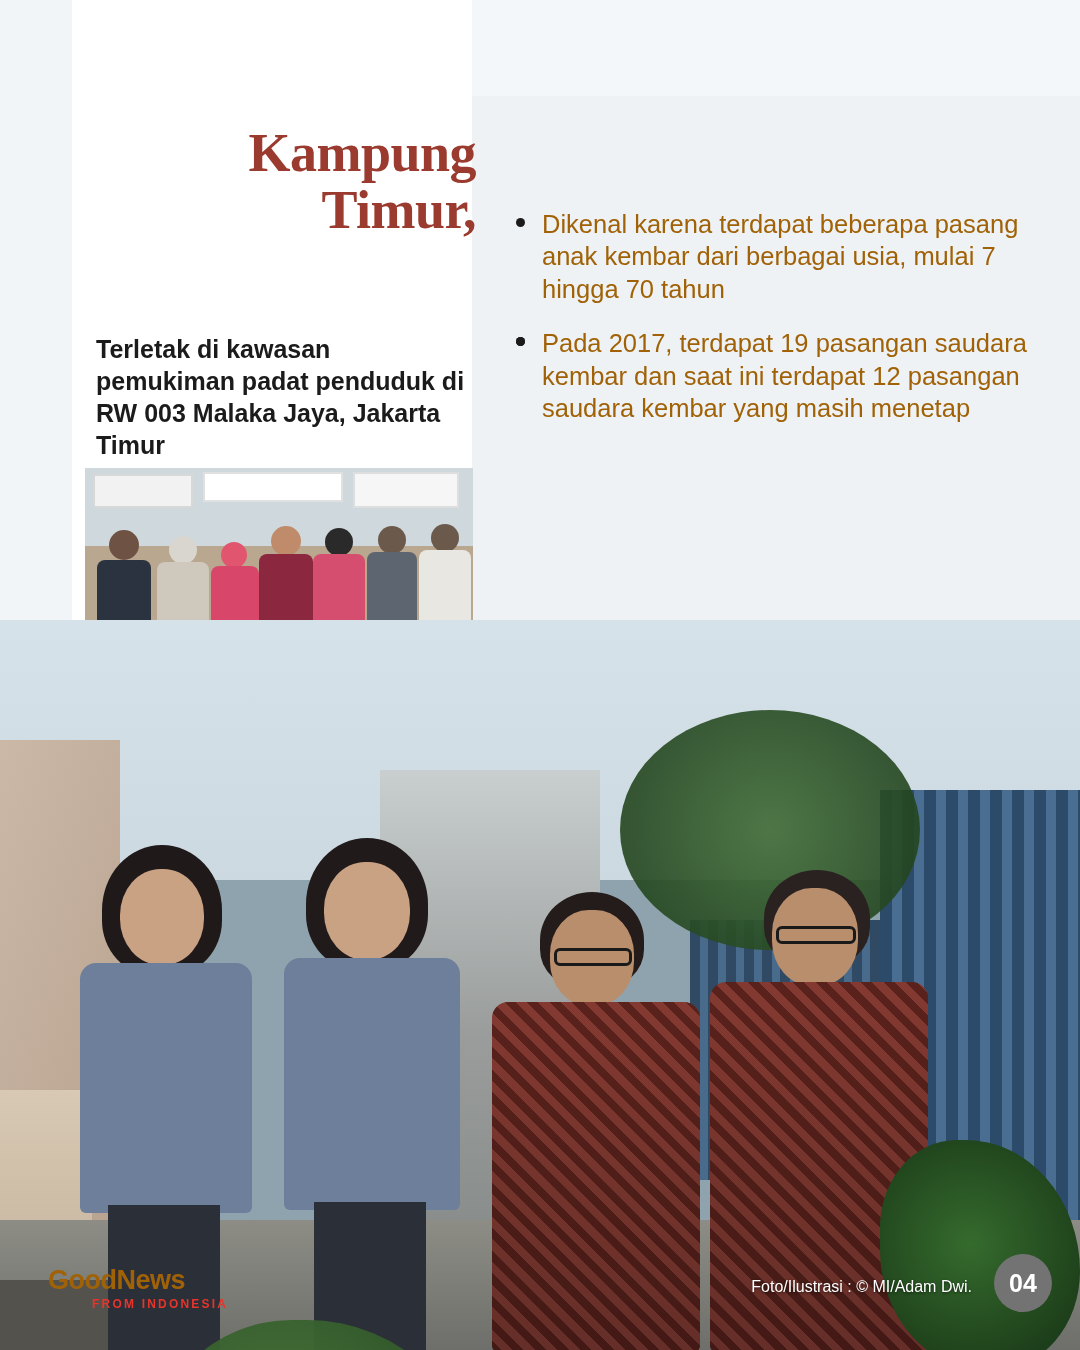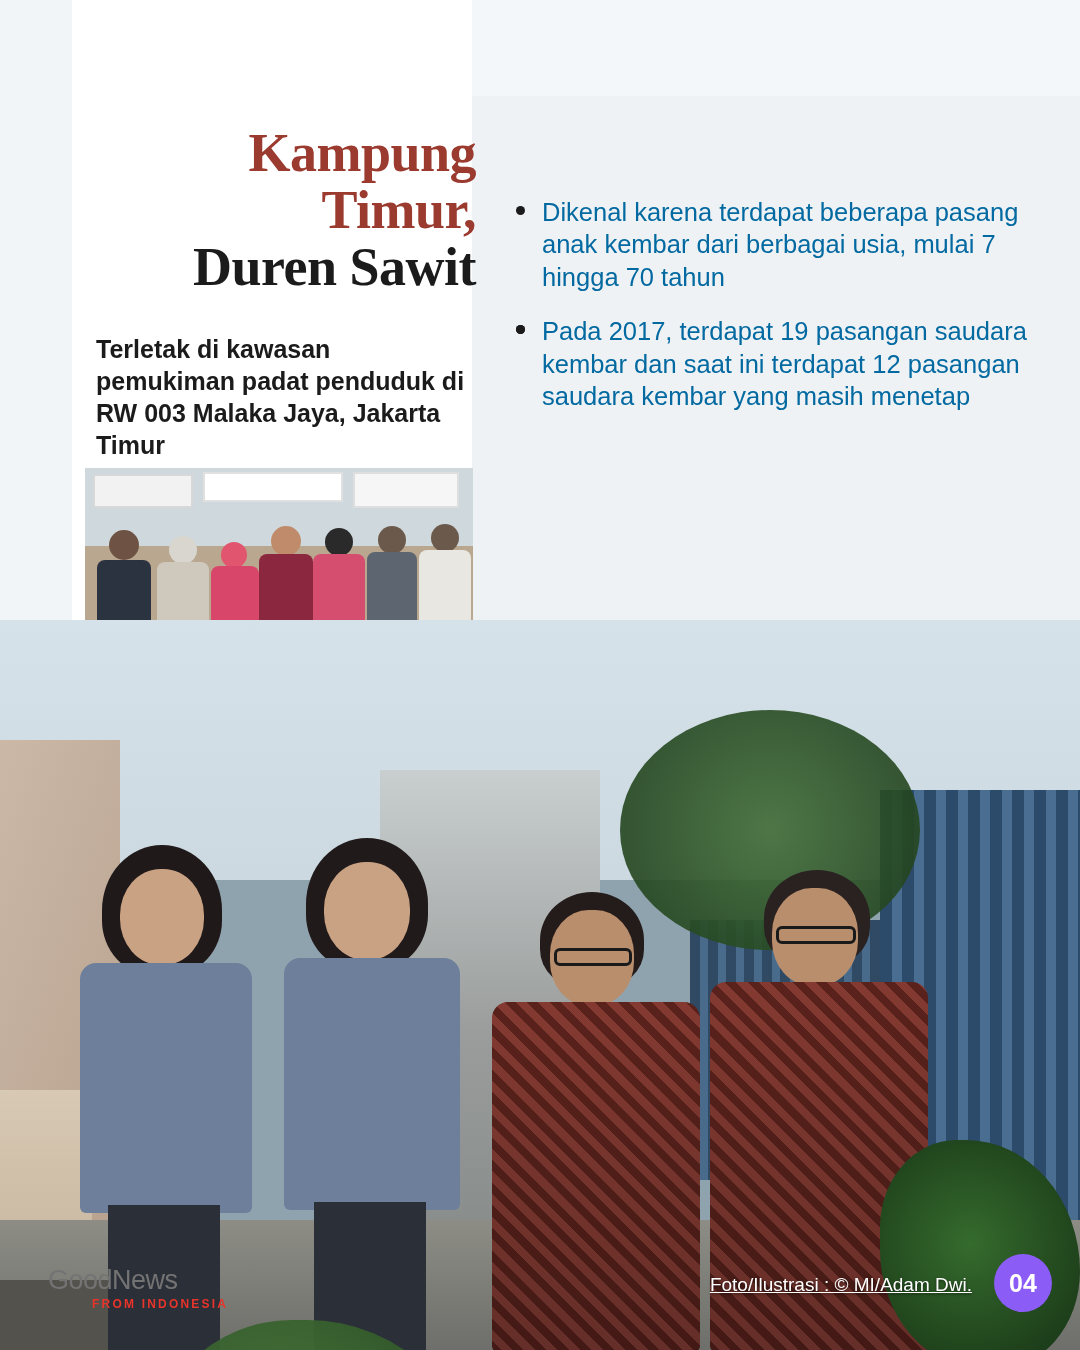--- a/index.html
+++ b/index.html
@@ -66,21 +66,22 @@
     position: absolute;
     left: 512px; top: 196px;
     width: 520px;
   }
   .bullet {
     position: relative;
     padding-left: 30px;
     margin-bottom: 22px;
     font-size: 25.5px;
     line-height: 1.27;
-    color: #0369a1;
+    color: #a16207;
+    margin-top: 12px;
   }
   .bullet .dot {
     position: absolute;
     left: 4px; top: 10px;
     width: 9px; height: 9px;
     border-radius: 50%;
     background: #1b1b1b;
   }
 
   
@@ -225,37 +226,36 @@
     background: linear-gradient(#d33 0 50%, #fff 50% 100%);
   }
 
   
   .logo {
     position: absolute;
     left: 48px; bottom: 40px;
     line-height: 1;
   }
   .logo .l1 {
-    font-size: 27px; font-weight: normal; color: #737373; letter-spacing: -0.5px;
+    font-size: 27px; font-weight: bold; color: #a16207; letter-spacing: -0.5px;
   }
   .logo .l2 {
     font-size: 12px; font-weight: bold; color: #e8342a; letter-spacing: 2.2px; margin-top: 4px; padding-left: 44px;
   }
   .credit {
     position: absolute;
     right: 108px; bottom: 54px;
-    font-size: 19px; color: #ffffff;
+    font-size: 16px; color: #ffffff;
     text-shadow: 0 1px 3px rgba(0,0,0,.6);
-    text-decoration: underline;
   }
   .page-badge {
     position: absolute;
     right: 28px; bottom: 38px;
     width: 58px; height: 58px; border-radius: 50%;
-    background: #8b5cf6;
+    background: #737373;
     color: #fff;
     font-size: 25px; font-weight: bold;
     display: flex; align-items: center; justify-content: center;
   }
 
   .white-mask-bottom {
     position: absolute; left: 72px; top: 790px; width: 400px; height: 24px; background: #1d3a5c;
   }
 </style>
 </head>
@@ -263,21 +263,20 @@
 
 <div class="page">
 
   <div class="top-strip"></div>
   <div class="top-strip-left"></div>
   <div class="left-panel"></div>
 
   <div class="headline">
     <span class="hl-red">Kampung</span>
     <span class="hl-red"><span>Timur</span><span class="hl-comma">,</span></span>
-    <span class="hl-dark">Duren Sawit</span>
   </div>
 
   <div class="subhead">Terletak di kawasan pemukiman padat penduduk di RW 003 Malaka Jaya, Jakarta Timur</div>
 
   <div class="bullets">
     <div class="bullet">
       <span class="dot"></span>
       <span>Dikenal karena terdapat beberapa pasang anak kembar dari berbagai usia, mulai 7 hingga 70 tahun</span>
     </div>
     <div class="bullet">

